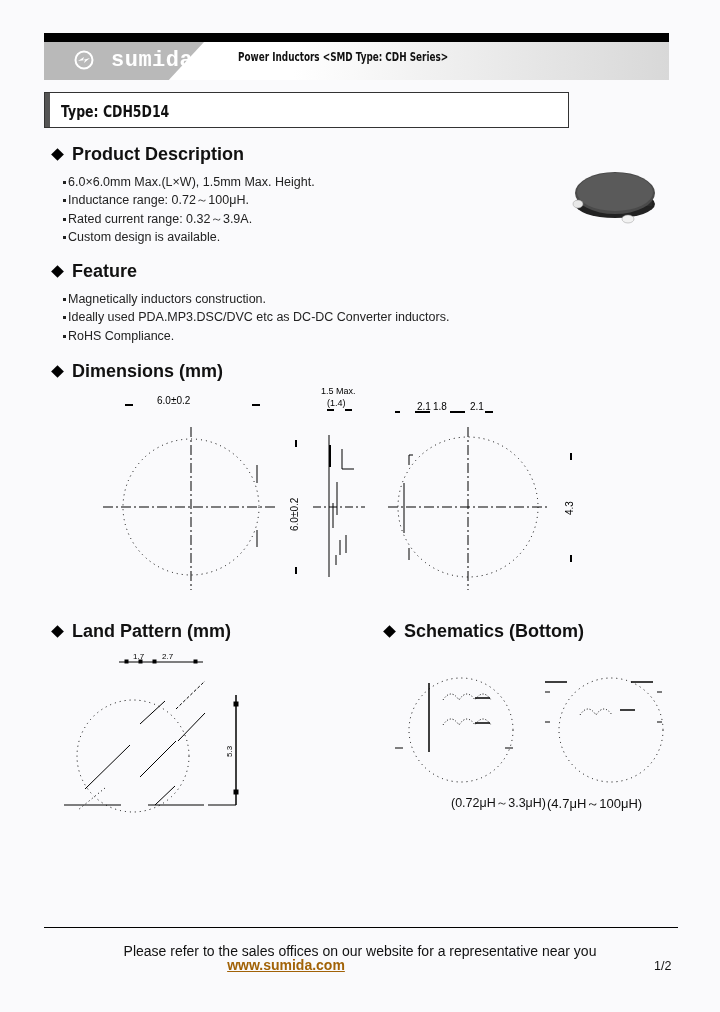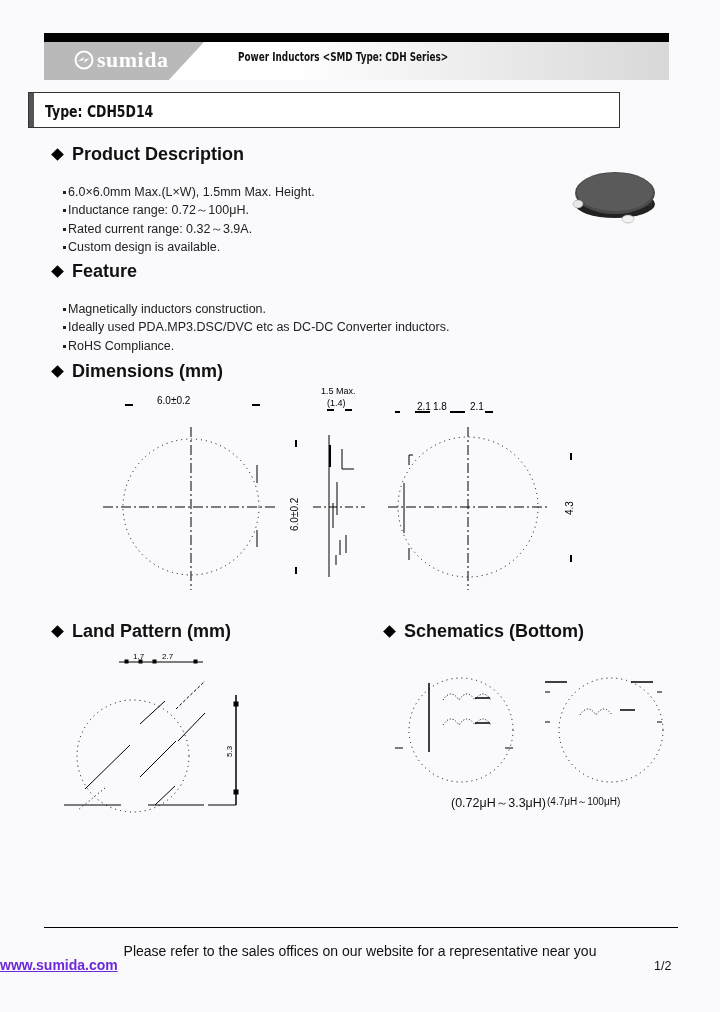--- a/index.html
+++ b/index.html
@@ -5,41 +5,41 @@
   * { box-sizing: border-box; margin: 0; padding: 0; }
   html, body { width: 720px; height: 1012px; background: #fafafc; overflow: hidden; }
   body { position: relative; font-family: "Liberation Sans", sans-serif; color: #111; }
 
   .topbar { position: absolute; left: 44px; top: 33px; width: 625px; height: 9px; background: #000; }
   .header-band { position: absolute; left: 44px; top: 42px; width: 625px; height: 38px;
     background: linear-gradient(to right, #ffffff 0%, #ffffff 40%, #d8d8d8 100%); }
   .logo-block { position: absolute; left: 44px; top: 42px; width: 160px; height: 38px; background: #b9b9b9;
     clip-path: polygon(0 0, 100% 0, 78% 100%, 0 100%); }
   .logo { position: absolute; left: 74px; top: 46px; height: 28px; display: flex; align-items: center; gap: 3px; color: #fff; }
-  .logo-text { font-family: Liberation Serif, serif; font-weight: bold; font-size: 22px; letter-spacing: 0.5px; color: #fff; }
+  .logo-text { font-family: Liberation Mono, monospace; font-weight: bold; font-size: 22px; letter-spacing: 0.5px; color: #fff; margin-left: 14px; }
   .header-title { position: absolute; left: 238px; top: 50px; font-family: "DejaVu Sans Condensed","DejaVu Sans", sans-serif; font-weight: bold; font-size: 12px; transform: scaleX(0.82); transform-origin: left; white-space: nowrap; }
 
-  .type-box { position: absolute; left: 28px; top: 92px; width: 592px; height: 36px; border: 1px solid #333; background: #fff; }
+  .type-box { position: absolute; left: 44px; top: 92px; width: 525px; height: 36px; border: 1px solid #333; background: #fff; }
   .type-box .bar { position: absolute; left: 0; top: 0; width: 5px; height: 100%; background: #555; }
   .type-title { position: absolute; left: 16px; top: 9px; font-family: "DejaVu Sans", sans-serif; font-weight: bold; font-size: 16px; transform: scaleX(0.78); transform-origin: left; white-space: nowrap; }
 
   .section { position: absolute; }
   .sec-head { display: flex; align-items: center; gap: 8px; font-weight: bold; font-size: 18px; height: 18px; }
   .diamond { width: 9px; height: 9px; background: #000; transform: rotate(45deg); margin-left: 3px; margin-right: 2px; }
-  .bullets { list-style: none; margin-top: 20px; }
+  .bullets { list-style: none; margin-top: 10px; }
   .bullets li { font-size: 12.5px; line-height: 18.4px; color: #222; padding-left: 18px; position: relative; white-space: nowrap; }
   .bullets li::before { content: ""; position: absolute; left: 13px; top: 8px; width: 3px; height: 3px; background: #222; }
 
   .product-photo { position: absolute; left: 560px; top: 160px; width: 100px; height: 70px; }
 
   svg text { font-family: "Liberation Sans", sans-serif; }
 
   .footer-line { position: absolute; left: 44px; top: 927px; width: 634px; height: 1px; background: #000; }
   .footer-note { position: absolute; left: 0; width: 720px; top: 943px; text-align: center; font-size: 14px; color: #111; }
-  .footer-link { position: absolute; left: 0; width: 572px; top: 957px; font-size: 14px; font-weight: bold; color: #6d28d9; text-decoration: underline; }
+  .footer-link { position: absolute; left: 0; width: 572px; top: 957px; text-align: center; font-size: 14px; font-weight: bold; color: #a16207; text-decoration: underline; }
   .page-num { position: absolute; left: 654px; top: 959px; font-size: 12.5px; }
 </style>
 </head>
 <body>
 
 <div class="topbar"></div>
 <div class="header-band"></div>
 <div class="logo-block"></div>
 <div class="logo">
   <svg width="20" height="20" viewBox="0 0 20 20">
@@ -205,18 +205,18 @@
     <line x1="236" y1="12" x2="258" y2="12" stroke-width="1.5"></line>
     <path d="M185 45 q8 -12 16 0 q8 -12 16 0" stroke-dasharray="1 2"></path>
     <line x1="225" y1="40" x2="240" y2="40" stroke-width="1.5"></line>
     <line x1="150" y1="22" x2="155" y2="22"></line>
     <line x1="262" y1="22" x2="267" y2="22"></line>
     <line x1="150" y1="52" x2="155" y2="52"></line>
     <line x1="262" y1="52" x2="267" y2="52"></line>
   </g>
 </svg>
 <div style="position:absolute; left:403px; top:795px; font-size:12.5px; white-space:nowrap;margin-left:48px;">(0.72μH～3.3μH)</div>
-<div style="position:absolute; left:547px; top:795px; font-size:10px; white-space:nowrap;">(4.7μH～100μH)</div>
+<div style="position:absolute; left:547px; top:795px; font-size:13px; white-space:nowrap;">(4.7μH～100μH)</div>
 
 <div class="footer-line"></div>
 <div class="footer-note">Please refer to the sales offices on our website for a representative near you</div>
 <a class="footer-link">www.sumida.com</a>
 <div class="page-num">1/2</div>
 
 </body></html>

